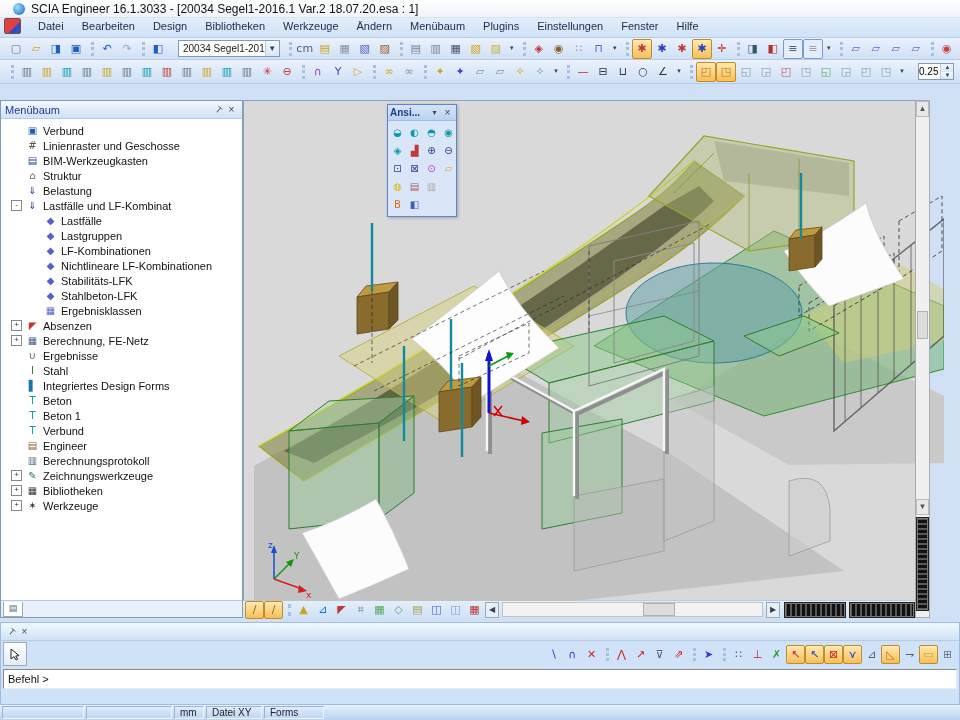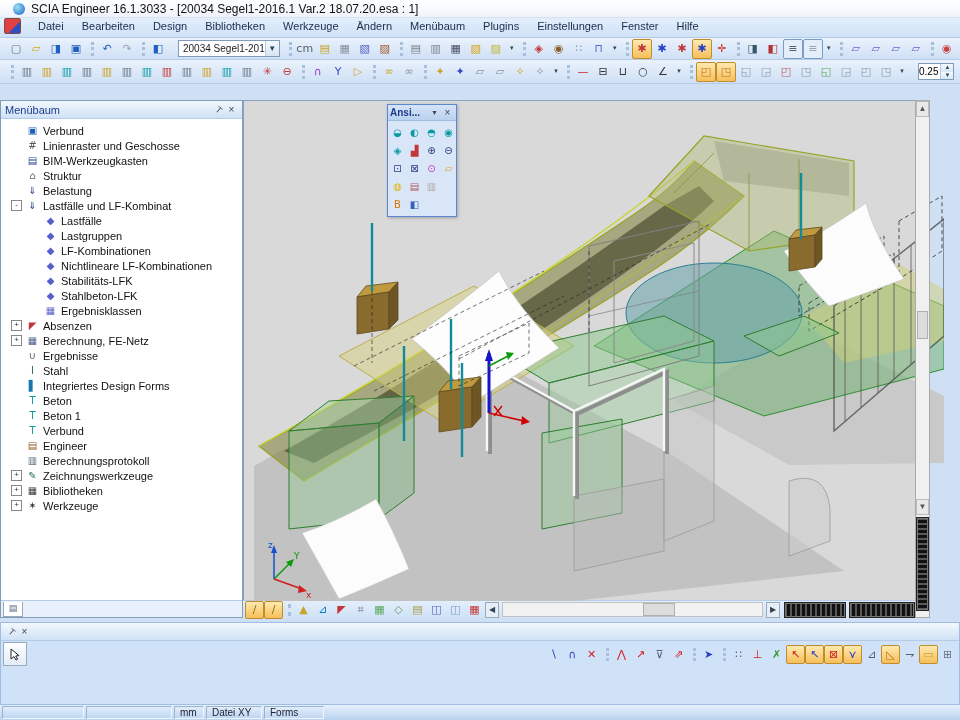--- a/index.html
+++ b/index.html
@@ -869,20 +869,23 @@
           <span class="tg" style="color: rgb(85, 96, 112);">⇁</span>
         </div>
         <div class="tbtn hl">
           <span class="tg" style="color: rgb(200, 165, 42);">▭</span>
         </div>
         <div class="tbtn">
           <span class="tg" style="color: rgb(106, 118, 134);">⊞</span>
         </div>
       </div>
   </div>
+  <div class="befinput">
+    <span>Befehl &gt;</span>
+  </div>
 </div>
 
 <div class="statusbar">
   <span class="scell sc1"></span>
   <span class="scell sc2"></span>
   <span class="scell sc3">mm</span>
   <span class="scell sc4">Datei XY</span>
   <span class="scell sc5">Forms</span>
 </div>
 

